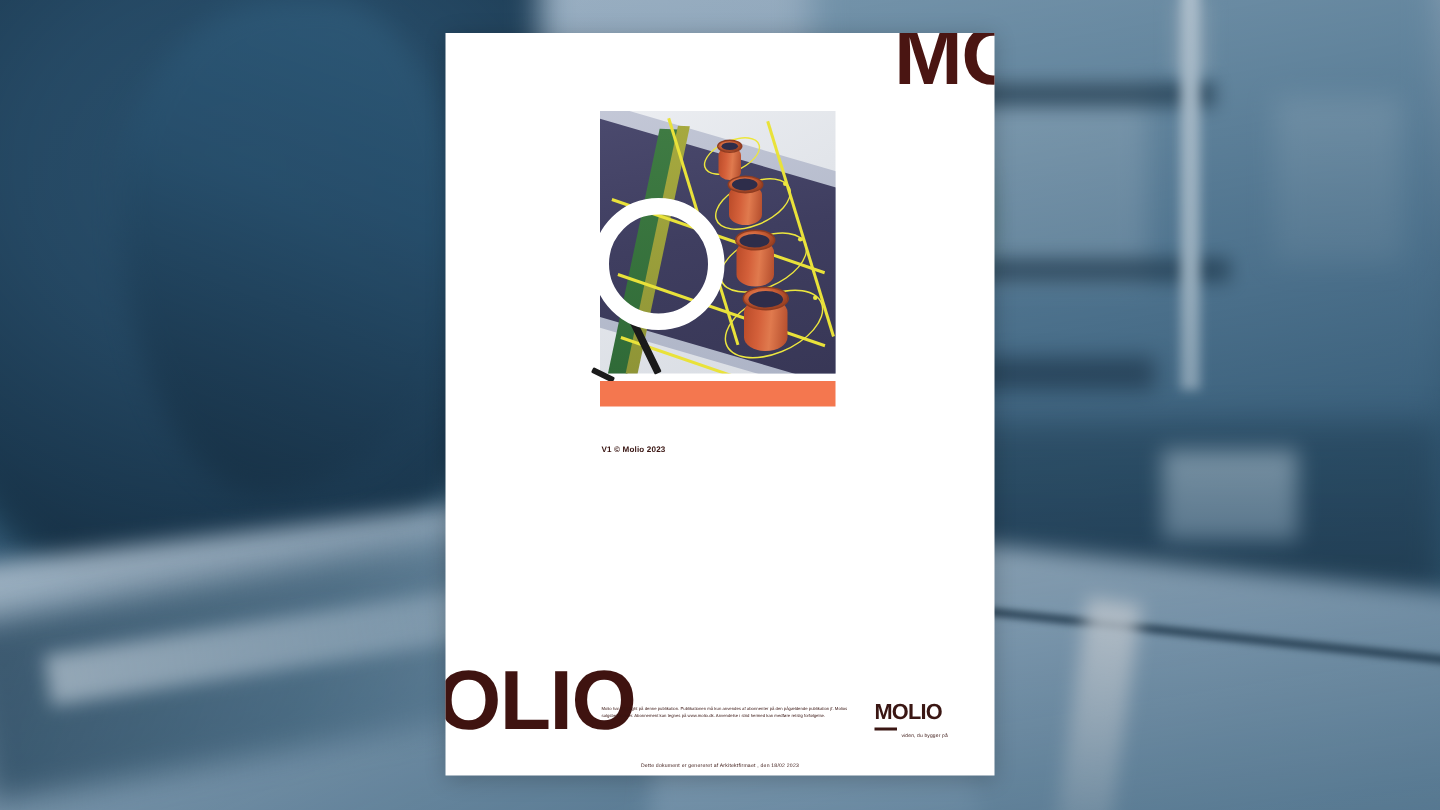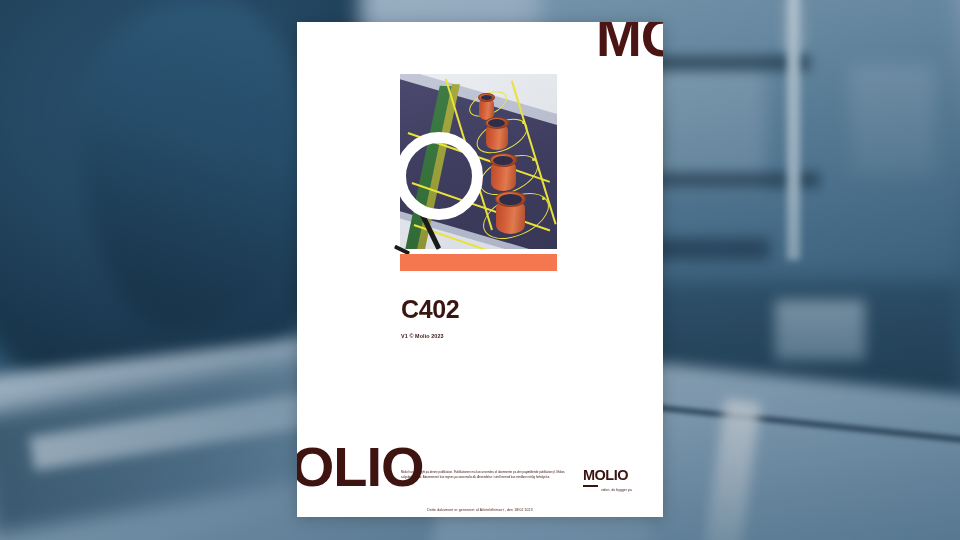--- a/index.html
+++ b/index.html
@@ -632,21 +632,20 @@
       <div class="magnifier">
         <div class="mag-handle"></div>
         <div class="mag-foot"></div>
         <div class="mag-lens"></div>
       </div>
 
       <div class="orange-bar"></div>
     </div>
 
     <div class="title-block">
-      <div class="doc-code">C402</div>
       <div class="doc-version">V1 © Molio 2023</div>
     </div>
 
     <div class="doc-footer">
       <div class="footer-copy">Molio har copyright på denne publikation. Publikationen må kun anvendes af abonnenter på den pågældende publikation jf. Molios salgsbetingelser. Abonnement kan tegnes på www.molio.dk. Anvendelse i strid hermed kan medføre retslig forfølgelse.</div>
 
       <div class="footer-logo">
         <div class="footer-logo-word">MOLIO</div>
         <div class="footer-logo-rule"></div>
         <div class="footer-logo-tag">viden, du bygger på</div>

